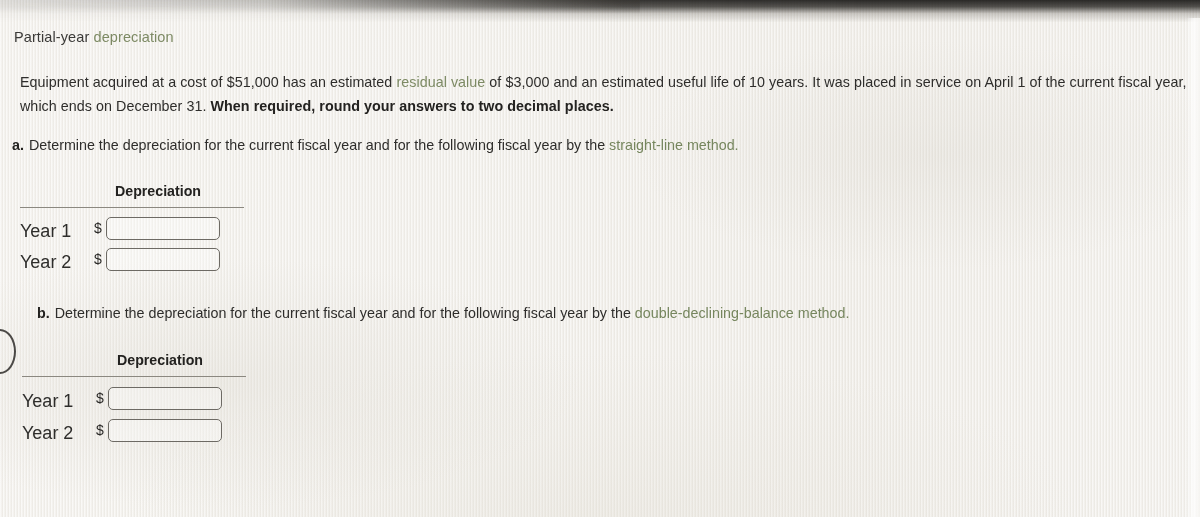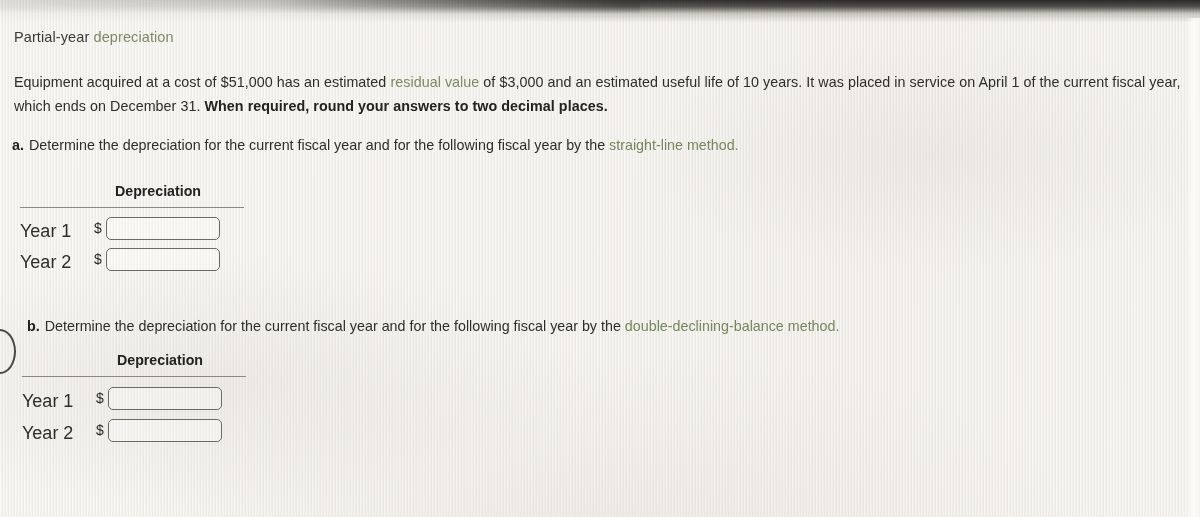--- a/index.html
+++ b/index.html
@@ -92,40 +92,40 @@
     font-size: 14.5px;
     color: #3b3a38;
     letter-spacing: 0.1px;
     white-space: nowrap;
   }
   .green { color: #7d8a64; }
   .green-strong { color: #76865e; text-align: right; }
 
   .prompt {
     position: absolute;
-    left: 14px; top: 70px;
+    left: 20px; top: 70px;
     width: 1176px;
     font-size: 14.3px;
     line-height: 24px;
     color: #2e2d2b;
     letter-spacing: 0.05px;
   }
   .prompt b { font-weight: 700; color: #232220; }
 
   .part {
     position: absolute;
     left: 12px;
     font-size: 14.3px;
     line-height: 20px;
     color: #2e2d2b;
     white-space: nowrap;
   }
   .part .lbl { font-weight: 700; color: #232220; margin-right: 5px; }
   #part-a { top: 135px; }
-  #part-b { top: 303px; left: 27px; margin-top: 13px; }
+  #part-b { top: 303px; left: 37px; }
 
   
   .table { position: absolute; left: 0; }
   #table-a { top: 183px; }
   #table-b { top: 352px; }
 
   .table .col-head {
     position: absolute;
     left: 78px; top: 0;
     width: 160px;

